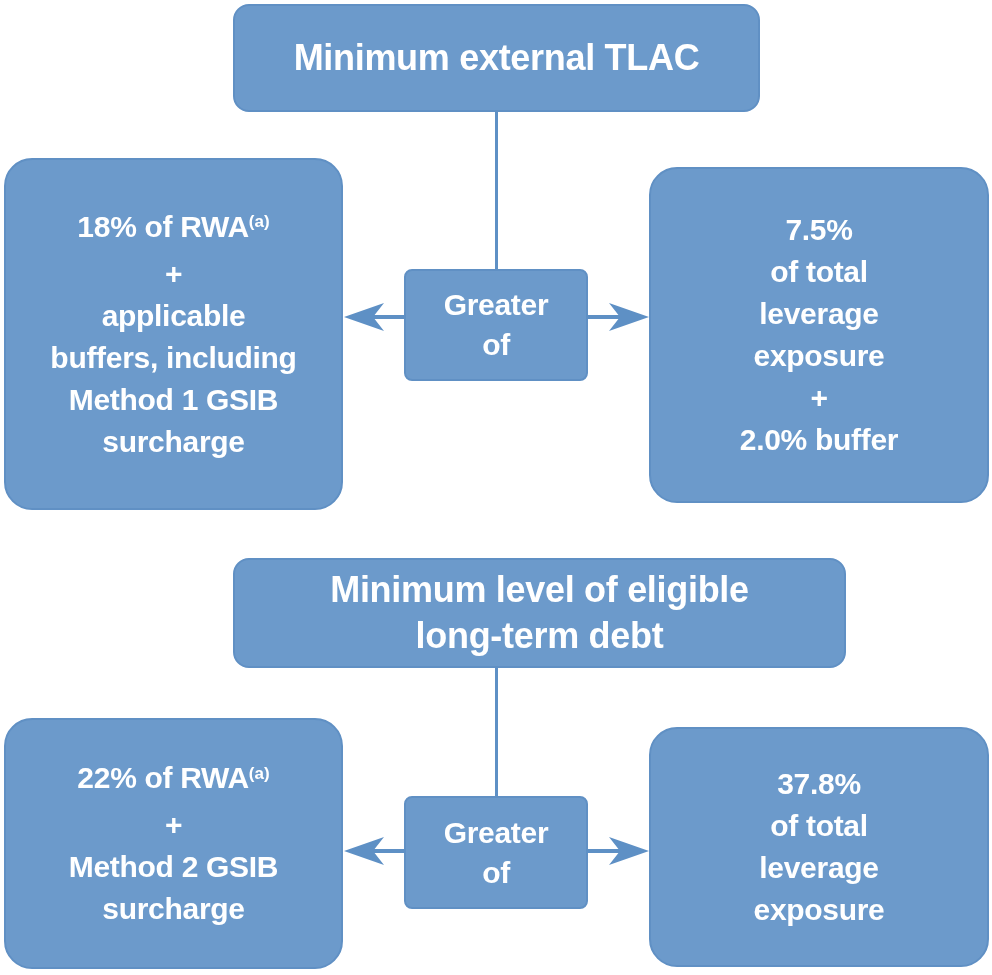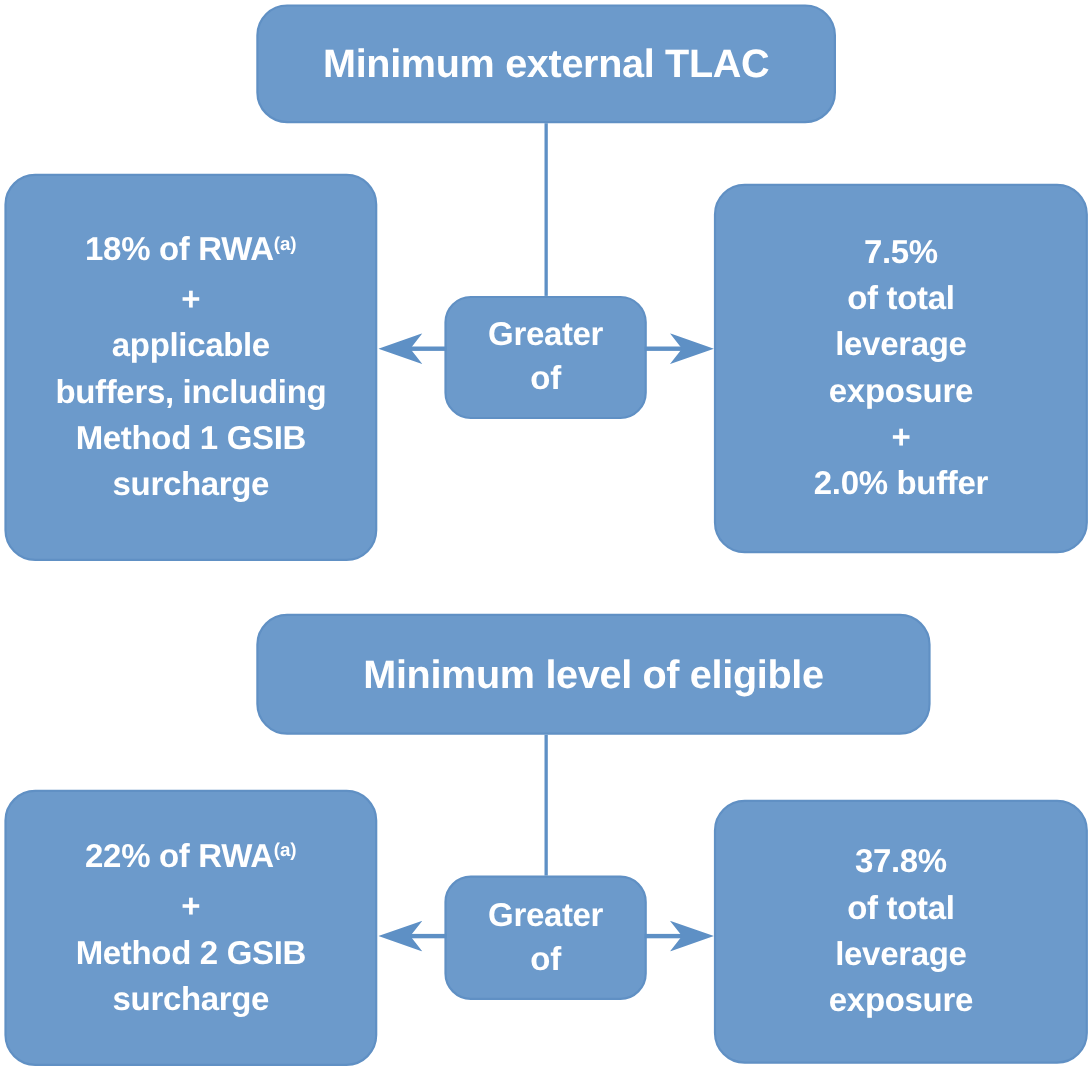--- a/index.html
+++ b/index.html
@@ -26,31 +26,31 @@
     background: var(--box-fill);
     border: 2px solid var(--box-stroke);
     display: flex;
     flex-direction: column;
     align-items: center;
     justify-content: center;
     text-align: center;
     letter-spacing: -0.3px;
   }
   .title-box {
-    border-radius: 28px;
+    border-radius: 16px;
     font-size: 36px;
     line-height: 46px;
   }
   .side-box {
     border-radius: 28px;
     font-size: 30px;
     line-height: 42px;
   }
   .center-box {
-    border-radius: 24px;
+    border-radius: 8px;
     font-size: 30px;
     line-height: 40px;
   }
   .sup {
     font-size: 17px;
     position: relative;
     top: -0.55em;
     letter-spacing: 0;
   }
   .vline {
@@ -132,20 +132,21 @@
     <div>7.5%</div>
     <div>of total</div>
     <div>leverage</div>
     <div>exposure</div>
     <div>+</div>
     <div>2.0% buffer</div>
   </div>
 
   <div class="box title-box b-title">
     <div>Minimum level of eligible</div>
+    <div>long-term debt</div>
   </div>
 
   <div class="vline b-vline"></div>
 
   <div class="box side-box b-left">
     <div>
       <span>22% of RWA</span><span class="sup">(a)</span>
     </div>
     <div>+</div>
     <div>Method 2 GSIB</div>

